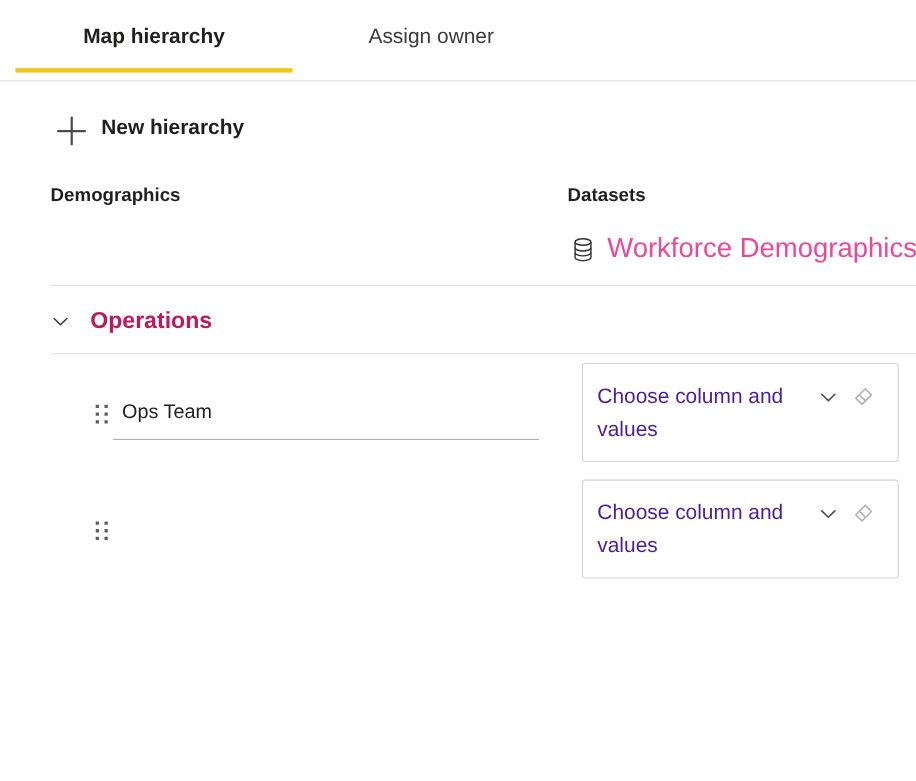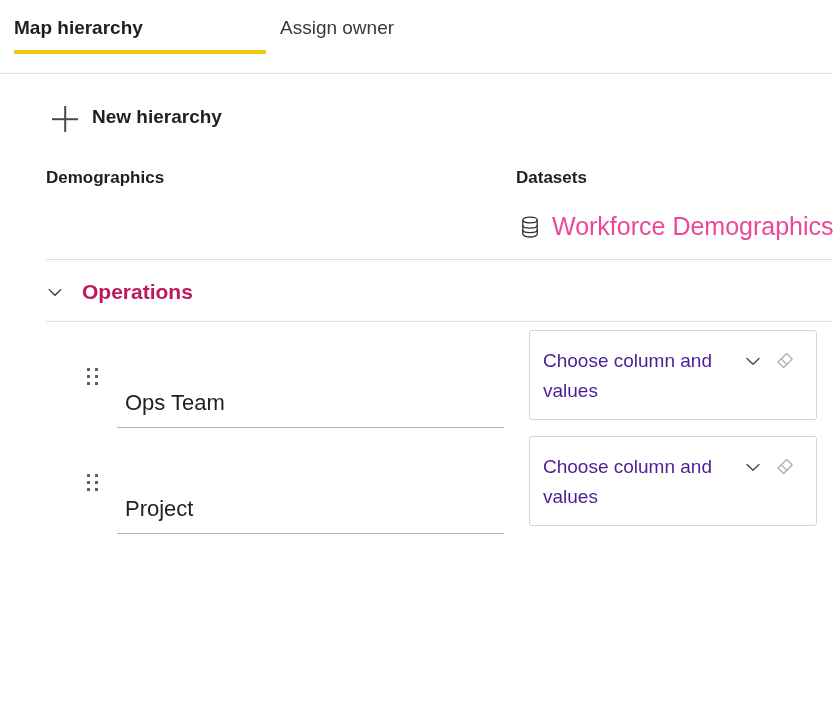--- a/index.html
+++ b/index.html
@@ -26,23 +26,24 @@
     position: absolute;
     left: 0;
     right: 0;
     bottom: 0;
     height: 1px;
     background: #e1dfdd;
   }
   .tab {
     position: absolute;
     top: 0;
-    height: 54px;
+    height: 66px;
     display: flex;
     align-items: center;
+    justify-content: center;
     cursor: pointer;
     user-select: none;
   }
   .tab-label {
     font-size: 19px;
     line-height: 1;
     white-space: nowrap;
   }
   .tab.is-active {
     left: 14px;
@@ -207,34 +208,33 @@
   .drag-handle i {
     display: block;
     width: 3px;
     height: 3px;
     background: #5e5d5b;
     border-radius: 0.5px;
   }
 
   .name-field {
     position: absolute;
-    left: 117px;
+    left: 103px;
     top: 24px;
     width: 387px;
     height: 46px;
     border: none;
     border-bottom: 1px solid #b3b0ad;
     background: transparent;
     outline: none;
     font-family: "Liberation Sans", sans-serif;
-    font-size: 22px;
+    font-size: 18px;
     color: #201f1e;
     padding: 0 8px 4px 8px;
     box-sizing: border-box;
-    margin-top: 28px;
   }
 
   .value-picker {
     position: absolute;
     left: 529px;
     top: 0;
     width: 288px;
     height: 90px;
     border: 1px solid #d6d3d1;
     border-radius: 3px;
@@ -334,21 +334,20 @@
 
 <div class="level-row row-1">
   <div class="drag-handle">
     <i></i>
       <i></i>
       <i></i>
       <i></i>
       <i></i>
       <i></i>
   </div>
-  <input class="name-field" type="text" value="Project" style="">
   <div class="value-picker">
     <div class="value-picker-text">Choose column and values</div>
     <svg class="picker-chevron" viewBox="0 0 20 20">
       <path d="M4 7.4 L10 13.2 L16 7.4" fill="none" stroke="#4a4a48" stroke-width="1.4" stroke-linecap="round" stroke-linejoin="round"></path>
     </svg>
     <svg class="picker-eraser" viewBox="0 0 24 24">
       <path d="M14.6 4.4 L20.2 10 L11.6 18.6 L6 13 Z" fill="none" stroke="#b3b0ad" stroke-width="1.4" stroke-linejoin="round"></path>
       <path d="M9.2 9.8 L14.8 15.4" fill="none" stroke="#b3b0ad" stroke-width="1.4"></path>
     </svg>
   </div>

